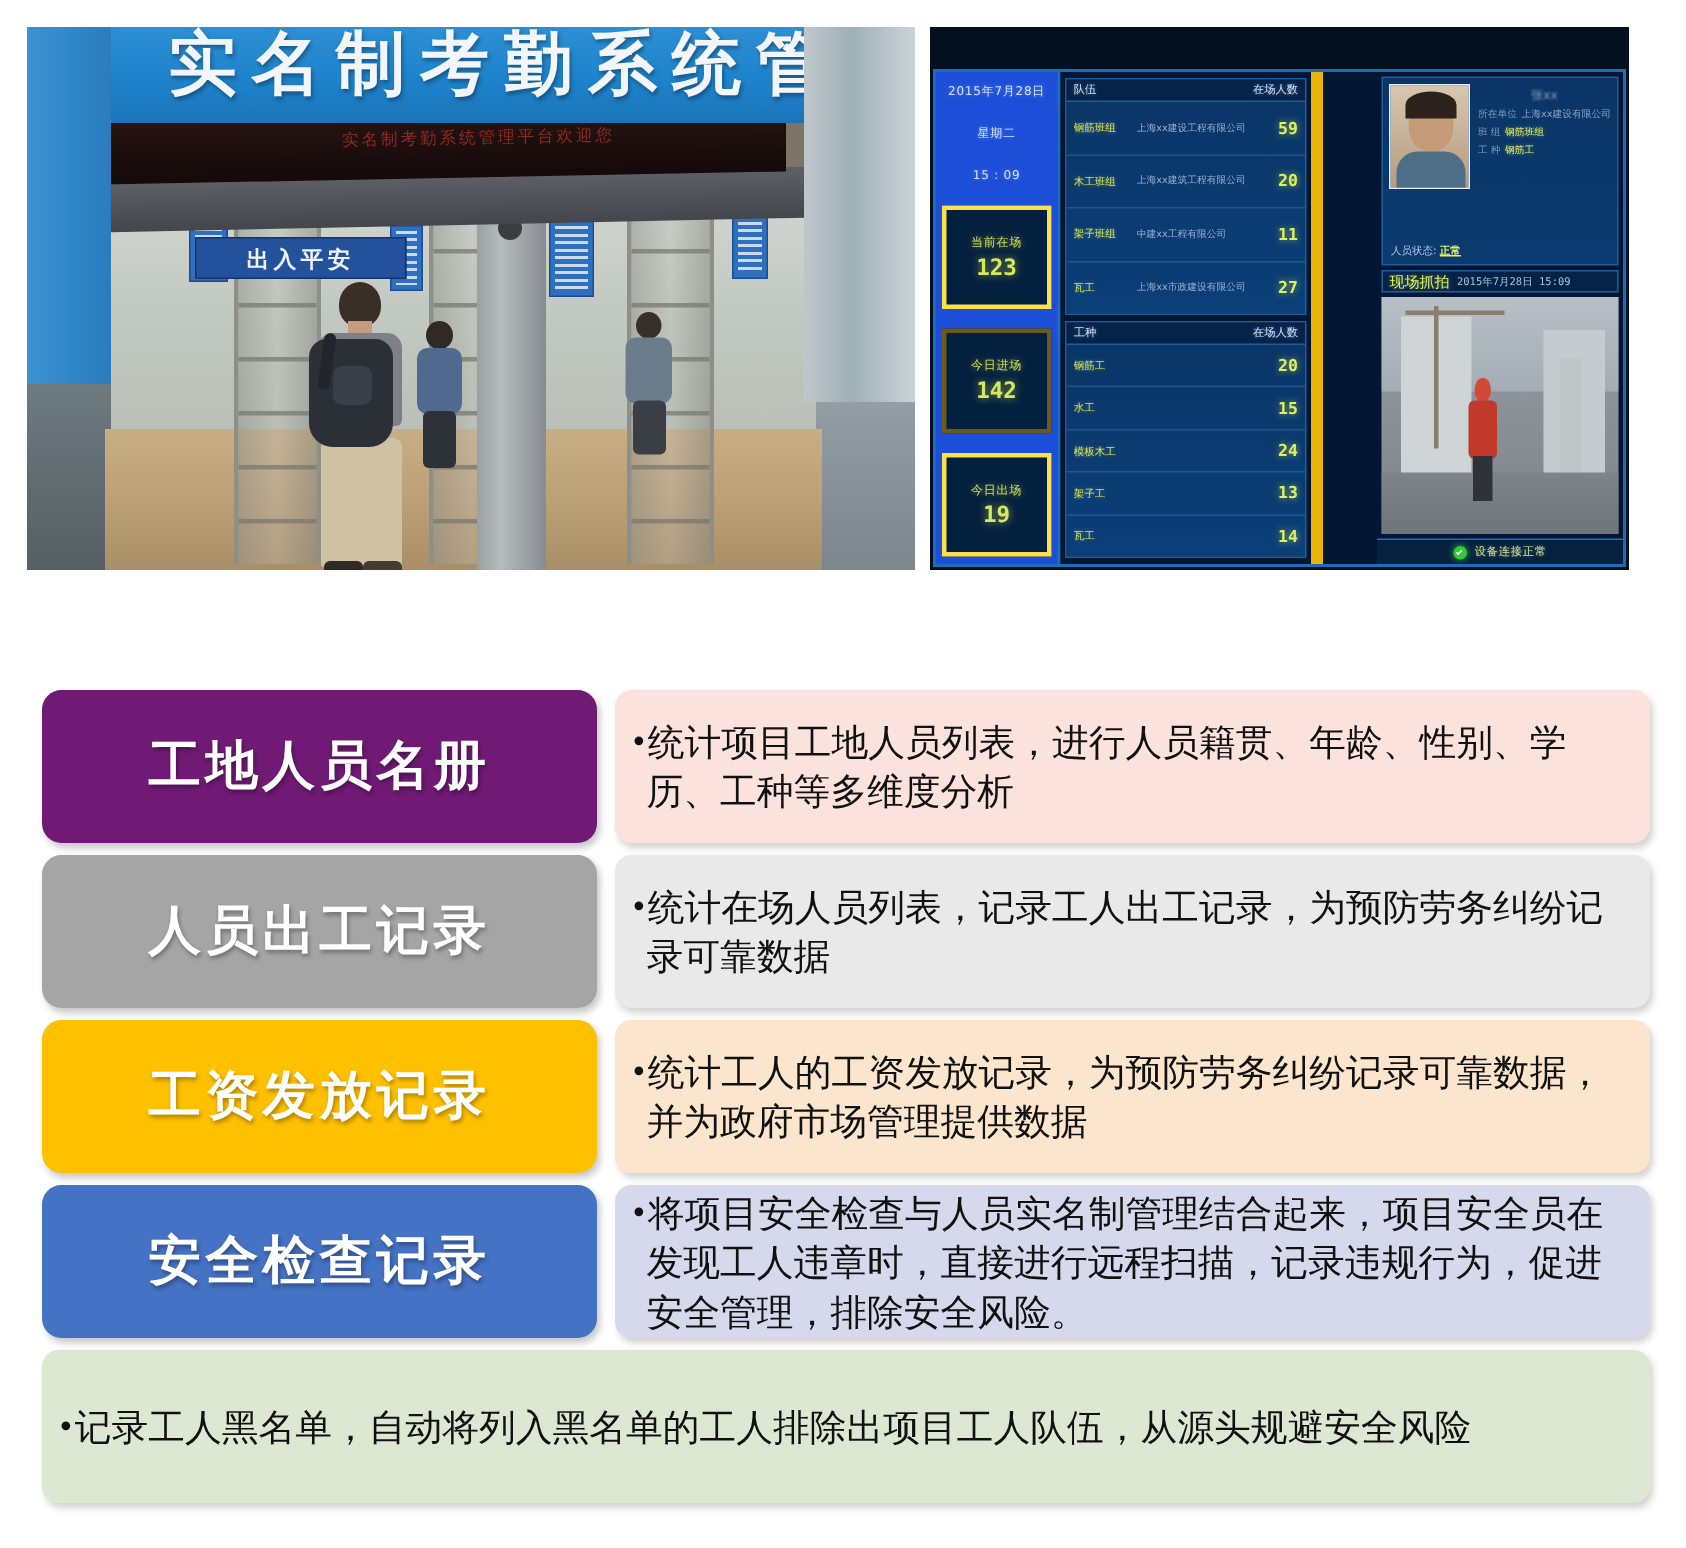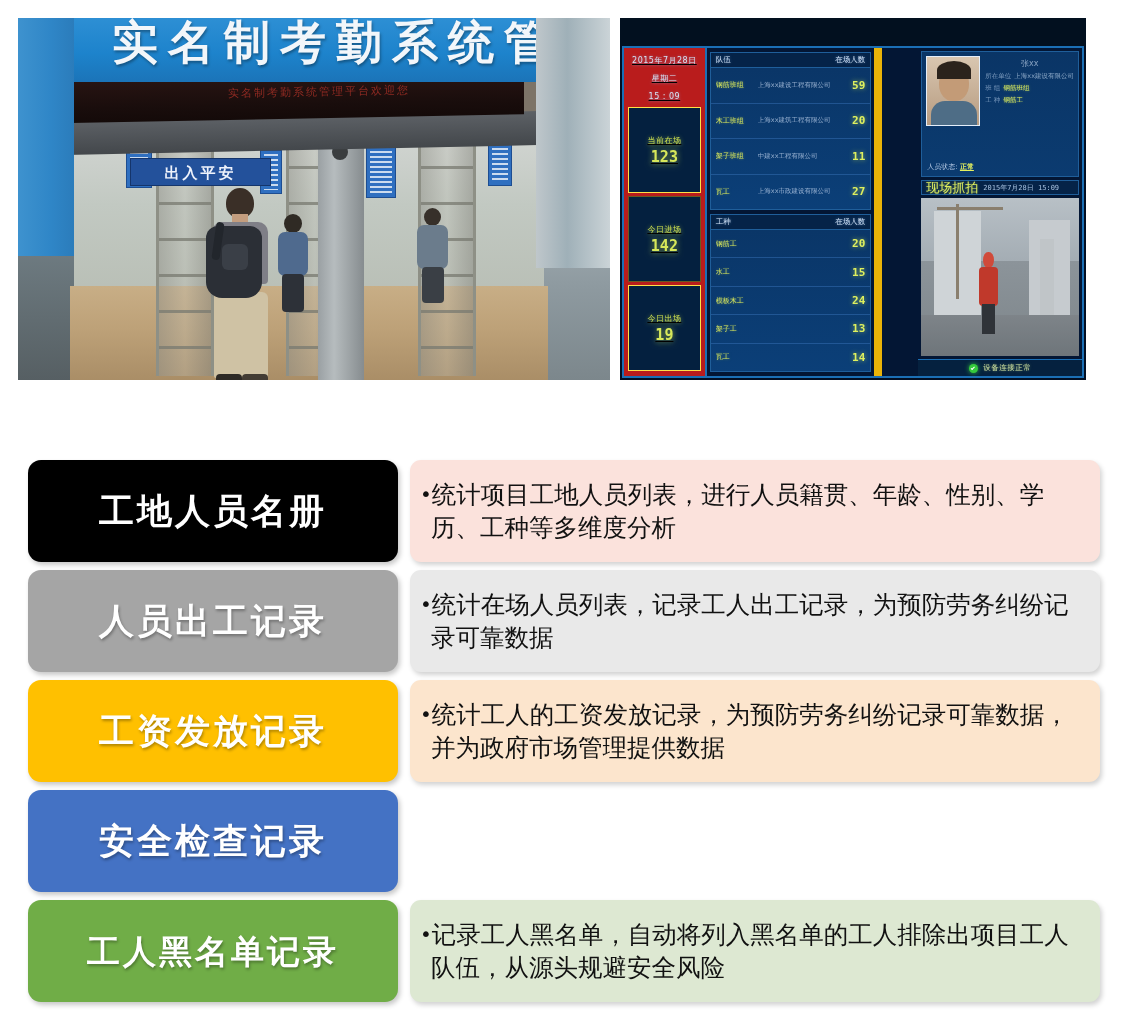--- a/index.html
+++ b/index.html
@@ -249,40 +249,39 @@
     position: absolute;
     left: 2px; top: 28px;
     width: 462px; height: 332px;
     border: 2px solid #1b6fb5;
     display: flex;
   }
 
   
   .stats-col {
     width: 92px;
-    background: #b91c1c;
+    background: #1d4ed8;
     border-right: 2px solid #1b6fb5;
     padding: 5px 4px;
     display: flex;
     flex-direction: column;
-    gap: 3px;
-    text-decoration: underline;
+    gap: 13px;
   }
   .stat-date {
     text-align: center;
     color: #d6e2f2;
     font-size: 8px;
     line-height: 15px;
     letter-spacing: .5px;
     font-family: "DejaVu Sans", sans-serif;
     text-shadow: 0 0 3px rgba(140,190,255,.55);
   }
   .stat-box {
     flex: 1;
-    border: 1px solid #fde047;
+    border: 3px solid #fde047;
     background: #04203f;
     display: flex;
     flex-direction: column;
     align-items: center;
     justify-content: center;
     gap: 2px;
   }
   .stat-box.amber { border-color: #6b5a1f; }
   .stat-label {
     font-size: 8px;
@@ -416,21 +415,21 @@
     margin: 0 3px;
     height: 15px;
     background: #052348;
     border: 1px solid #1f5e9a;
     display: flex;
     align-items: center;
     gap: 5px;
     padding: 0 4px;
   }
   .snap-label {
-    font-size: 13px; color: #dff05f;
+    font-size: 10px; color: #dff05f;
     font-family: Liberation Mono, monospace;
     text-shadow: 0 0 3px rgba(210,230,90,.5);
     white-space: nowrap;
   }
   .snap-time {
     font-size: 7px; color: #a8c2e0;
     font-family: "DejaVu Sans Mono", monospace;
     white-space: nowrap;
   }
 
@@ -772,21 +771,21 @@
           </div>
         </div>
 
       </div>
     </div>
   </div>
 
   <div id="features">
 
     <div class="feature-row" style="top:12px">
-      <div class="feat-label" id="fl0" style="background: #000000; align-items: center;">
+      <div class="feat-label" id="fl0" style="background: #701a75; align-items: center;">
         <span class="feat-label-text">工地人员名册</span>
       </div>
       <div class="feat-desc" id="fd0" style="background: rgb(251, 226, 220);">
         <div class="feat-desc-text"><span class="bullet">•</span><span>统计项目工地人员列表，进行人员籍贯、年龄、性别、学历、工种等多维度分析</span></div>
       </div>
     </div>
 
     <div class="feature-row" style="top:122px">
       <div class="feat-label" id="fl1" style="background: rgb(165, 165, 165);">
         <span class="feat-label-text">人员出工记录</span>
@@ -802,25 +801,25 @@
       </div>
       <div class="feat-desc" id="fd2" style="background: rgb(252, 229, 205);">
         <div class="feat-desc-text"><span class="bullet">•</span><span>统计工人的工资发放记录，为预防劳务纠纷记录可靠数据，并为政府市场管理提供数据</span></div>
       </div>
     </div>
 
     <div class="feature-row" style="top:342px">
       <div class="feat-label" id="fl3" style="background: rgb(68, 114, 196);">
         <span class="feat-label-text">安全检查记录</span>
       </div>
+      <div class="feat-desc" id="fd3" style="background: rgb(214, 217, 236);">
+        <div class="feat-desc-text"><span class="bullet">•</span><span>将项目安全检查与人员实名制管理结合起来，项目安全员在发现工人违章时，直接进行远程扫描，记录违规行为，促进安全管理，排除安全风险。</span></div>
+      </div>
     </div>
 
     <div class="feature-row" style="top:452px">
-      <div class="feat-label" id="fl4" style="background: rgb(112, 173, 71);">
-        <span class="feat-label-text" style="font-size: 33px;">工人黑名单记录</span>
-      </div>
       <div class="feat-desc" id="fd4" style="background: rgb(221, 232, 210);">
         <div class="feat-desc-text"><span class="bullet">•</span><span>记录工人黑名单，自动将列入黑名单的工人排除出项目工人队伍，从源头规避安全风险</span></div>
       </div>
     </div>
 
   </div>
 </div>
 
 </body></html>

